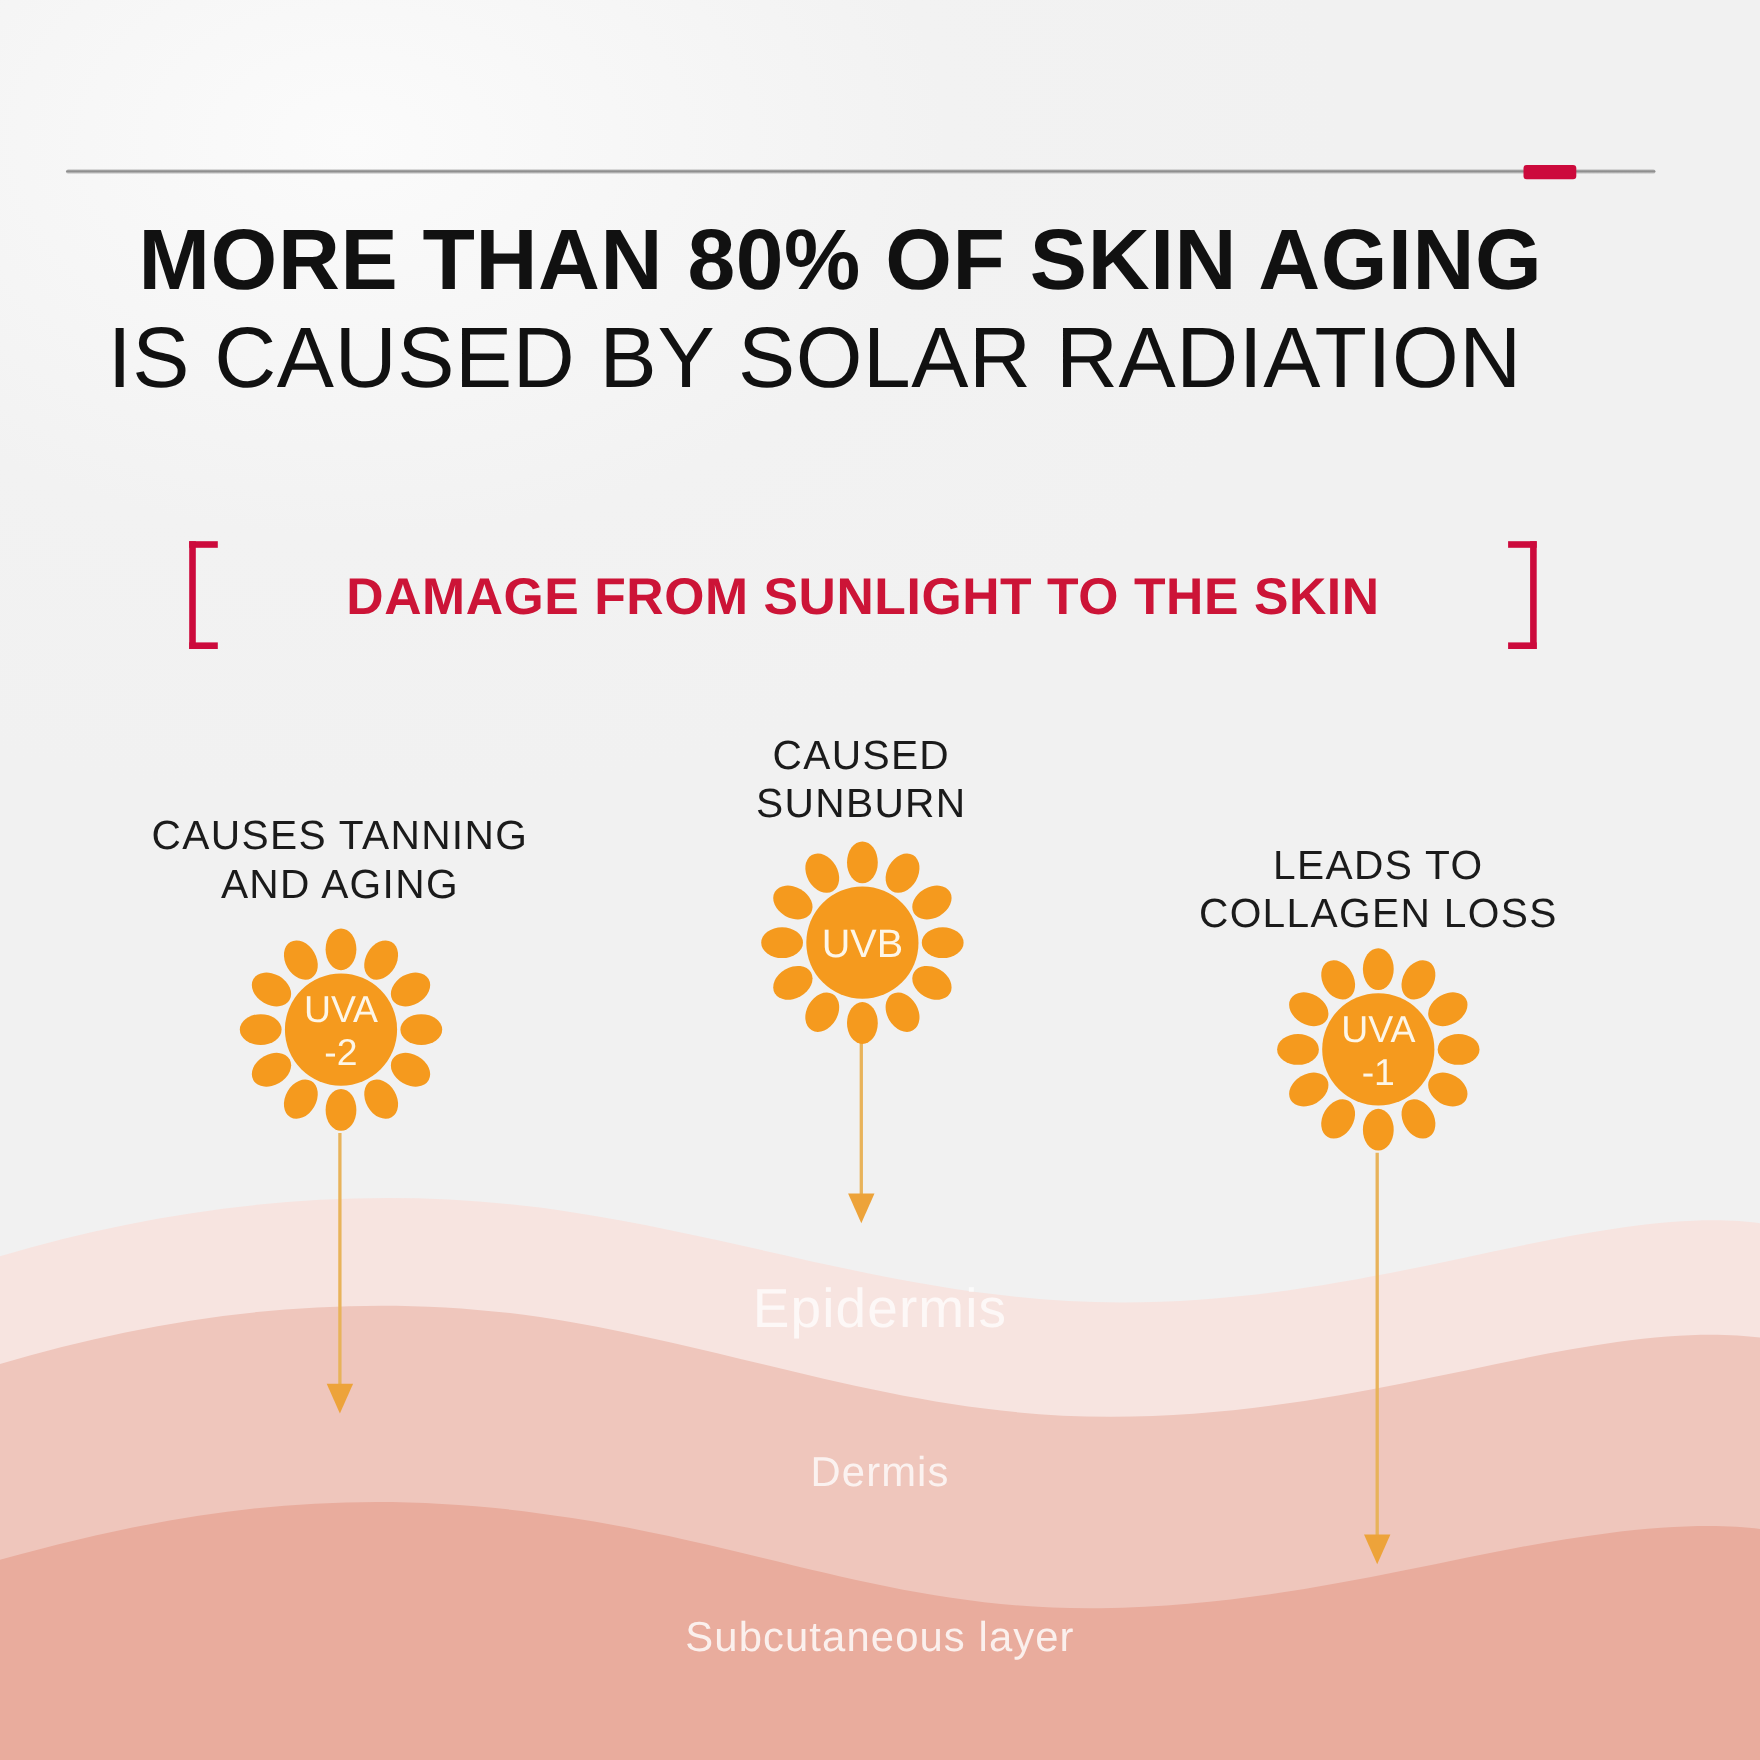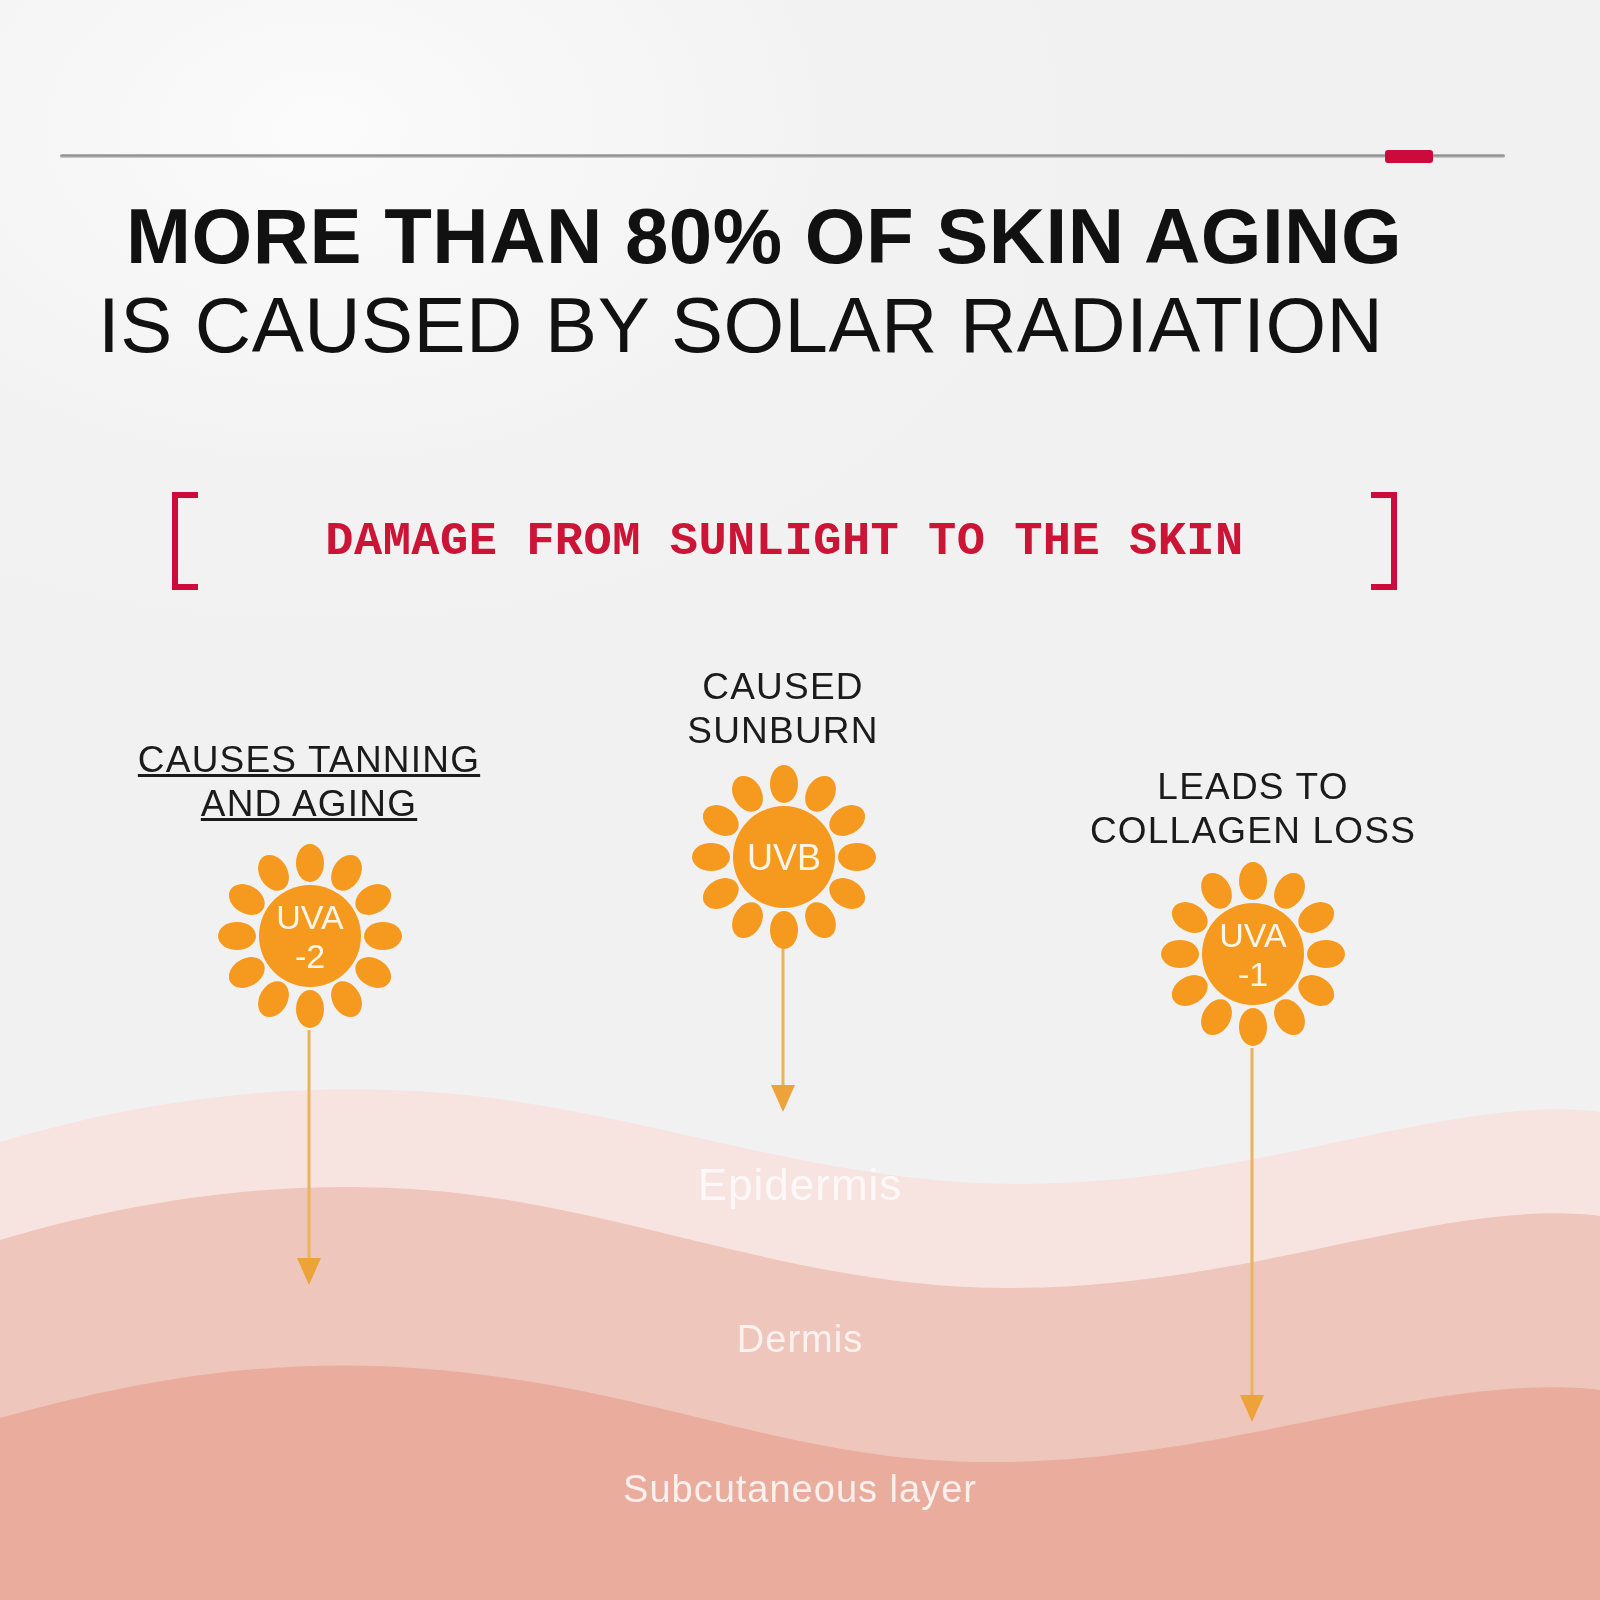--- a/index.html
+++ b/index.html
@@ -47,21 +47,21 @@
   .headline .l2{
     display:block;
     font-size:78px;
     font-weight:300;
     white-space:nowrap;
     margin-top:8px;
   }
 
   
   .banner{
-    position:absolute; left:172px; top:492px; width:1225px; height:98px;font-family:Liberation Mono, monospace;
+    position:absolute; left:172px; top:492px; width:1225px; height:98px;
   }
   .bracket{
     position:absolute; top:0; width:26px; height:98px;
     border-top:6px solid #cc0a3c;
     border-bottom:6px solid #cc0a3c;
   }
   .bracket.left{ left:0; border-left:6px solid #cc0a3c; }
   .bracket.right{ right:0; border-right:6px solid #cc0a3c; }
   .banner-text{
     position:absolute; left:0; top:0; width:100%; height:98px;
@@ -79,21 +79,21 @@
 
   .layer-label{
     position:absolute;
     width:100%;
     text-align:center;
     font-weight:400;
     white-space:nowrap;
     pointer-events:none;
   }
   .lbl-epi{
-    top:1160px; left:0; font-size:44px;
+    top:1160px; left:0; font-size:50px;
     color:#ffffff; opacity:.75;
     letter-spacing:1px;
   }
   .lbl-der{
     top:1318px; left:0; font-size:38px;
     color:#ffffff; opacity:.78;
     letter-spacing:1px;
   }
   .lbl-sub{
     top:1468px; left:0; font-size:38px;
@@ -173,21 +173,21 @@
       <path d="M783,1112 L771,1085 L795,1085 Z" fill="#eda33a"></path>
     </g>
 
     <g>
       <line x1="1252" y1="1048" x2="1252" y2="1398" stroke="#e8b35a" stroke-width="3"></line>
       <path d="M1252,1422 L1240,1395 L1264,1395 Z" fill="#eda33a"></path>
     </g>
   </svg>
 
   <div class="col">
-    <div class="col-title" style="left:49px; top:738px;text-decoration:underline;">CAUSES TANNING
+    <div class="col-title" style="left:49px; top:738px;">CAUSES TANNING
 AND AGING</div>
     <div class="sun" style="left:221px; top:841px;">
       <svg width="178" height="190" viewBox="0 0 178 190">
         <g fill="#f59a1e">
           <circle cx="89" cy="95" r="51"></circle>
           <g>
             <ellipse cx="89" cy="22" rx="14" ry="19"></ellipse>
             <ellipse cx="125.5" cy="31.8" rx="14" ry="19" transform="rotate(30 125.5 31.8)"></ellipse>
             <ellipse cx="152.2" cy="58.5" rx="14" ry="19" transform="rotate(60 152.2 58.5)"></ellipse>
             <ellipse cx="162" cy="95" rx="14" ry="19" transform="rotate(90 162 95)"></ellipse>

